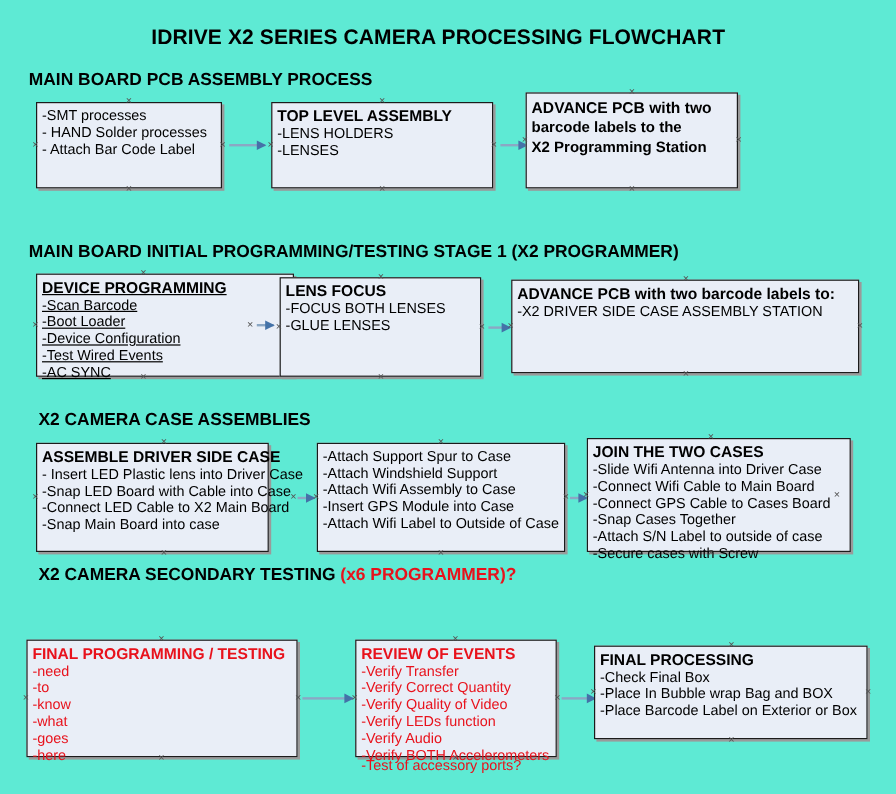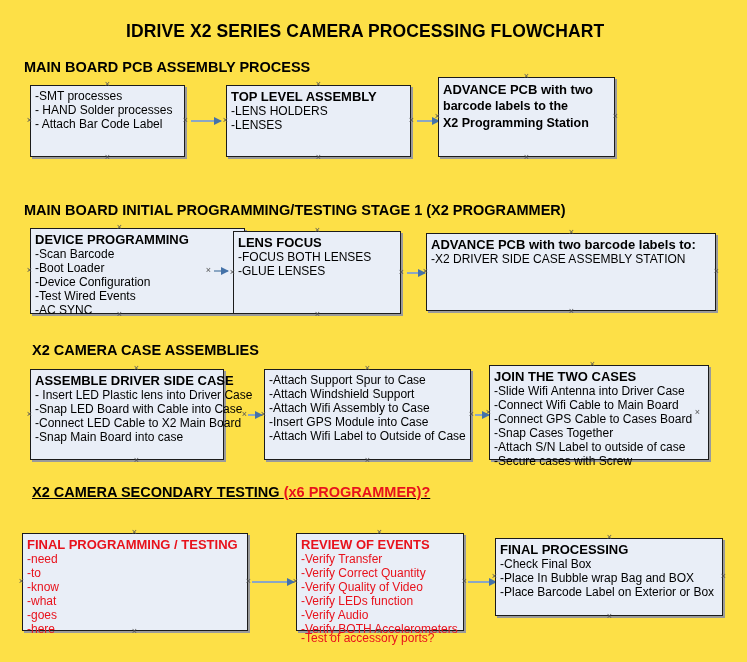--- a/index.html
+++ b/index.html
@@ -9,21 +9,21 @@
     background: #ffffff;
   }
   body {
     font-family: "Liberation Sans", sans-serif;
     -webkit-font-smoothing: antialiased;
   }
   #canvas {
     position: relative;
     width: 747px;
     height: 662px;
-    background: #fde047;
+    background: #5eead4;
     overflow: hidden;
   }
 
   
   .doc-title {
     position: absolute;
     font-size: 17.5px;
     font-weight: bold;
     color: #000000;
     letter-spacing: 0.1px;
@@ -158,21 +158,21 @@
   </div>
   <div class="handle" style="left:523px; top:73px;"></div>
   <div class="handle" style="left:523px; top:154px;"></div>
   <div class="handle" style="left:434px; top:113px;"></div>
   <div class="handle" style="left:612px; top:113px;"></div>
 
   <div class="section-title" style="left:24px; top:202px;">
     <span>MAIN BOARD INITIAL PROGRAMMING/TESTING STAGE 1 (X2 PROGRAMMER)</span>
   </div>
 
-  <div class="box" style="left:30px; top:228px; width:215px; height:86px;">
+  <div class="box" style="left:30px; top:228px; width:215px; height:86px;text-decoration:underline;">
     <div class="box-title">DEVICE PROGRAMMING</div>
     <div class="box-line">-Scan Barcode</div>
     <div class="box-line">-Boot Loader</div>
     <div class="box-line">-Device Configuration</div>
     <div class="box-line">-Test Wired Events</div>
     <div class="box-line">-AC SYNC</div>
   </div>
   <div class="handle" style="left:116px; top:224px;"></div>
   <div class="handle" style="left:116px; top:311px;"></div>
   <div class="handle" style="left:26px; top:267px;"></div>
@@ -240,21 +240,21 @@
     <div class="box-line">-Connect GPS Cable to Cases Board</div>
     <div class="box-line">-Snap Cases Together</div>
     <div class="box-line">-Attach S/N Label to outside of case</div>
     <div class="box-line">-Secure cases with Screw</div>
   </div>
   <div class="handle" style="left:589px; top:361px;"></div>
   <div class="handle" style="left:589px; top:457px;"></div>
   <div class="handle" style="left:485px; top:409px;"></div>
   <div class="handle" style="left:694px; top:409px;"></div>
 
-  <div class="section-title" style="left:32px; top:484px;text-decoration:underline;">
+  <div class="section-title" style="left:32px; top:471px;">
     <span>X2 CAMERA SECONDARY TESTING </span><span class="accent">(x6 PROGRAMMER)?</span>
   </div>
 
   <div class="box red" style="left:22px; top:533px; width:226px; height:98px;">
     <div class="box-title">FINAL PROGRAMMING / TESTING</div>
     <div class="box-line">-need</div>
     <div class="box-line">-to</div>
     <div class="box-line">-know</div>
     <div class="box-line">-what</div>
     <div class="box-line">-goes</div>

